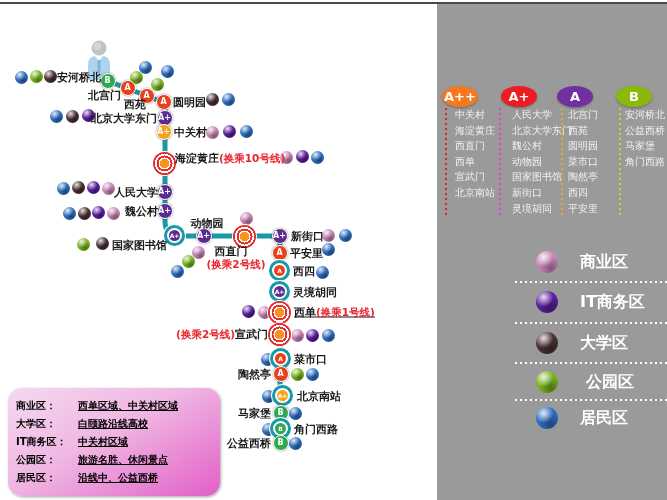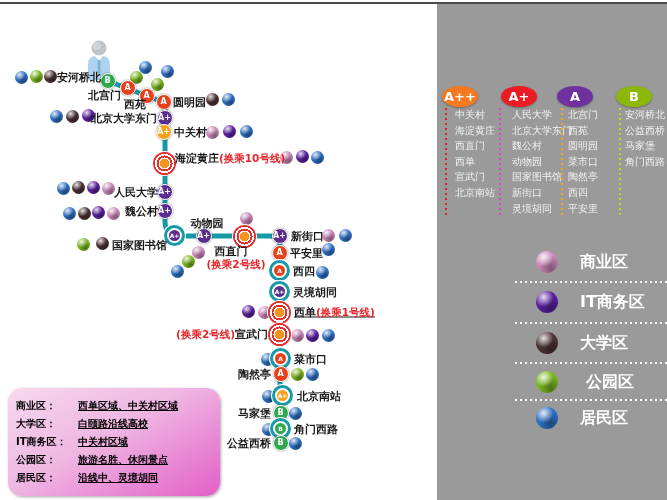--- a/index.html
+++ b/index.html
@@ -281,16 +281,16 @@
       <div class="area-sphere sphere" style="left: 536px; top: 407px; background-color: rgb(46, 111, 195);"></div>
       <div class="area-label" style="left: 580px; top: 410px;">居民区</div>
     </div>
 
   <div class="info-box">
     <div id="info-rows">
         <div class="info-row"><span class="lbl">商业区：</span><span>西单区域、中关村区域</span></div>
         <div class="info-row"><span class="lbl">大学区：</span><span>白颐路沿线高校</span></div>
         <div class="info-row"><span class="lbl">IT商务区：</span><span>中关村区域</span></div>
         <div class="info-row"><span class="lbl">公园区：</span><span>旅游名胜、休闲景点</span></div>
-        <div class="info-row"><span class="lbl">居民区：</span><span>沿线中、灵境胡同</span></div>
+        <div class="info-row"><span class="lbl">居民区：</span><span>沿线中、公益西桥</span></div>
       </div>
   </div>
 </div>
 
 </body></html>

